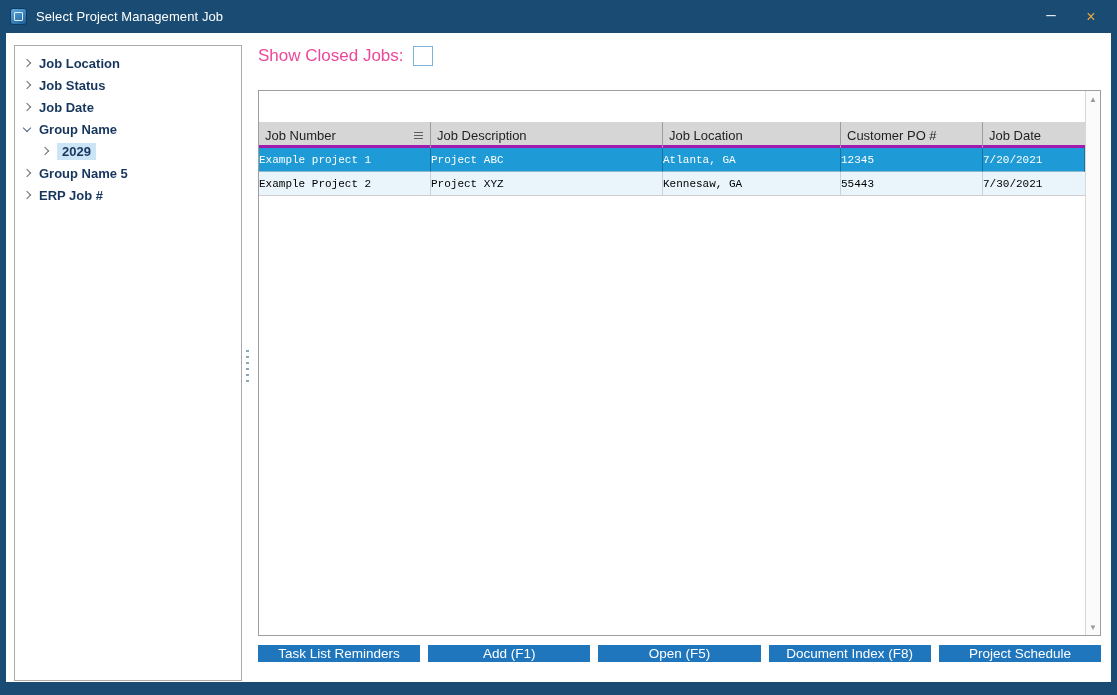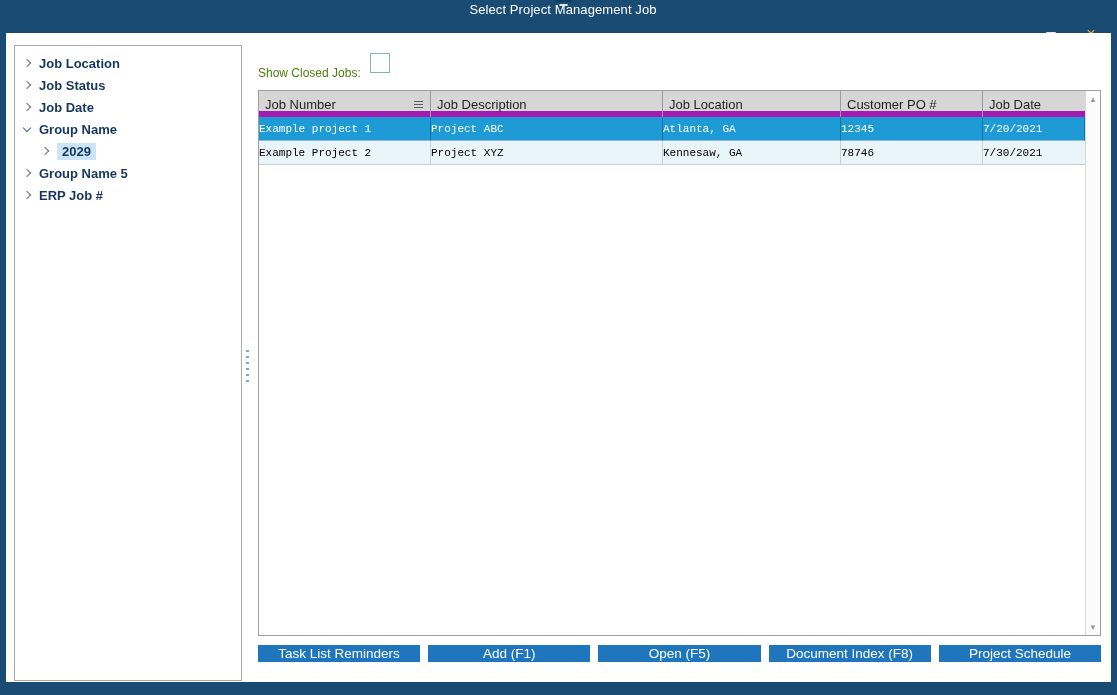--- a/index.html
+++ b/index.html
@@ -3,21 +3,21 @@
 <meta charset="utf-8">
 <style>
   * { box-sizing: border-box; margin: 0; padding: 0; }
   html,body { width:1117px; height:695px; }
   body { font-family:"Liberation Sans", sans-serif; background:#fff; position:relative; overflow:hidden; }
 
   #window { position:absolute; inset:0; background:#1A4B73; }
 
   
   #titlebar { position:absolute; top:0; left:0; right:0; height:33px; background:#1A4B73;
-              display:flex; align-items:center; color:#fff;flex-direction:column; }
+              display:flex; align-items:center; color:#fff; }
   #app-icon { width:17px; height:17px; margin-left:10px; border-radius:3px;
               background:linear-gradient(145deg,#5FABE2 0%, #1C5E96 100%);
               border:1px solid #0E3D63; position:relative; }
   #app-icon::after { content:""; position:absolute; inset:3px; border:1px solid rgba(255,255,255,.85);
                      border-radius:1px; }
   #window-title { margin-left:9px; font-size:13px; letter-spacing:.1px; }
   #titlebar-controls { margin-left:auto; display:flex; align-items:center; }
   .tb-btn { width:40px; height:33px; display:flex; align-items:center; justify-content:center;
             font-size:16px; cursor:default; }
   #minimize-button { color:#E9EFF5; font-size:17px; padding-bottom:4px; }
@@ -37,29 +37,29 @@
   .chev.right { transform:rotate(-45deg); margin-left:3px; }
   .chev.down  { transform:rotate(45deg); border-color:#3A5majo878; border-right-color:#4A6584; border-bottom-color:#4A6584; margin-left:3px; margin-top:-2px; }
   .tree-label.selected { background:#CBE5F6; padding:1px 5px; }
 
   
   #panel-splitter { position:absolute; left:240px; top:317px; width:3px; height:32px;
                     background:repeating-linear-gradient(to bottom,#8FA3B3 0 2px, transparent 2px 6px); }
 
   
   #filter-row { position:absolute; left:252px; top:13px; display:flex; align-items:center; }
-  #show-closed-jobs-label { font-size:12px; color:#4d7c0f;margin-top:20px; }
+  #show-closed-jobs-label { font-size:17px; color:#ec4899; }
   #show-closed-jobs-checkbox { width:20px; height:20px; background:#fff; border:1px solid #7FB2D9;
                                margin-left:9px; }
 
   
   #grid { position:absolute; left:252px; top:57px; width:843px; height:546px;
           border:1px solid #9E9E9E; background:#fff; display:flex; }
   #grid-table { width:826px; display:flex; flex-direction:column; }
-  .grid-header { display:flex; height:26px; background:#D6D6D6; border-bottom:6px solid #a21caf; }
+  .grid-header { display:flex; height:26px; background:#D6D6D6; border-bottom:3px solid #a21caf;margin-top:31px; }
   .hcell { display:flex; align-items:center; font-size:13px; color:#1F1F1F; padding-left:6px;
            border-right:1px solid #9C9C9C; height:26px; }
   .hcell:last-child { border-right:none; }
   .c0 { width:172px; } .c1 { width:232px; } .c2 { width:178px; } .c3 { width:142px; } .c4 { width:102px; }
   .sort-icon { margin-left:auto; margin-right:7px; display:flex; flex-direction:column; gap:2px; }
   .sort-icon i { display:block; height:1px; background:#5E5E5E; }
   .sort-icon i:nth-child(1){ width:9px; } .sort-icon i:nth-child(2){ width:9px; } .sort-icon i:nth-child(3){ width:9px; }
 
   .grid-row { display:flex; height:24px; }
   .grid-row .cell { font-size:11px; display:flex; align-items:center; 
@@ -168,21 +168,21 @@
           <div class="cell c1">Project ABC</div>
           <div class="cell c2">Atlanta, GA</div>
           <div class="cell c3">12345</div>
           <div class="cell c4">7/20/2021</div>
         </div>
 
         <div class="grid-row alt">
           <div class="cell c0">Example Project 2</div>
           <div class="cell c1">Project XYZ</div>
           <div class="cell c2">Kennesaw, GA</div>
-          <div class="cell c3">78746</div>
+          <div class="cell c3">55443</div>
           <div class="cell c4">7/30/2021</div>
         </div>
 
         <div id="grid-empty"></div>
       </div>
 
       <div id="grid-scrollbar">
         <div class="scroll-arrow">▲</div>
         <div class="scroll-arrow">▼</div>
       </div>

